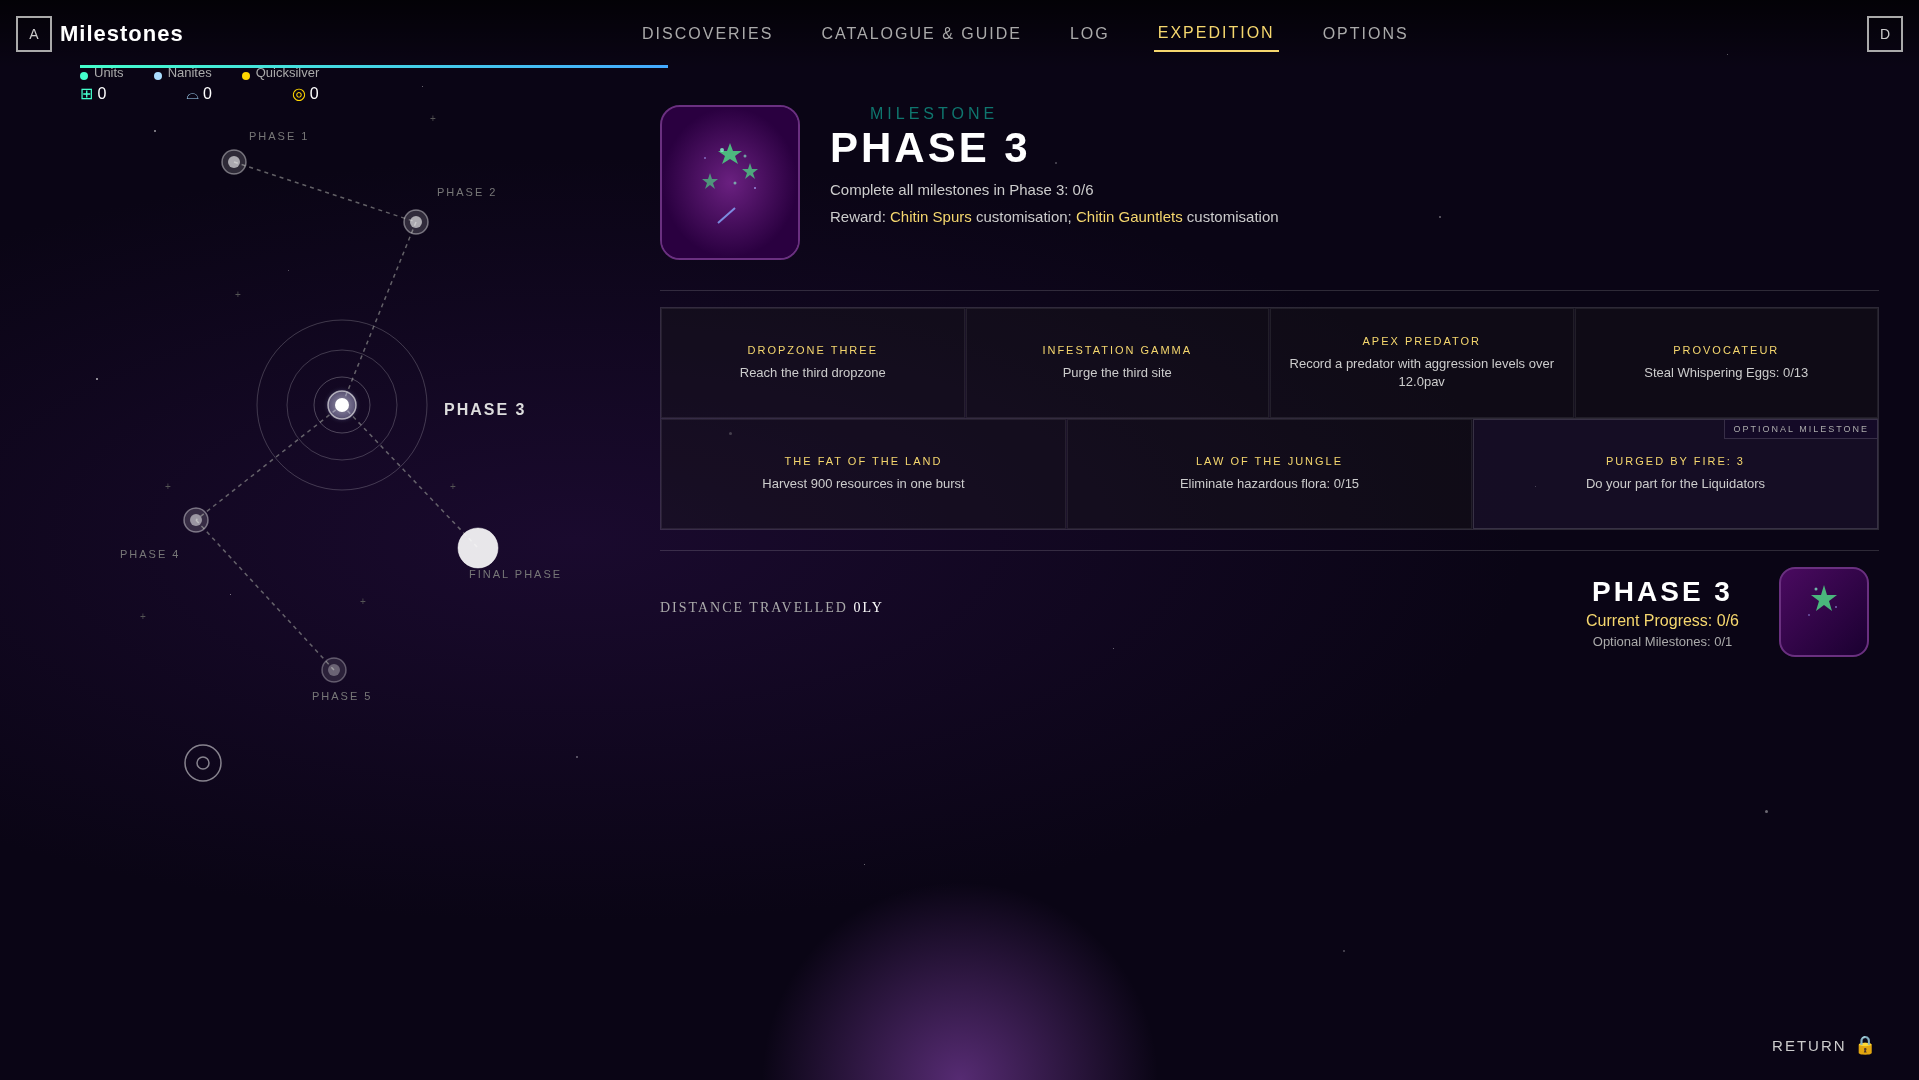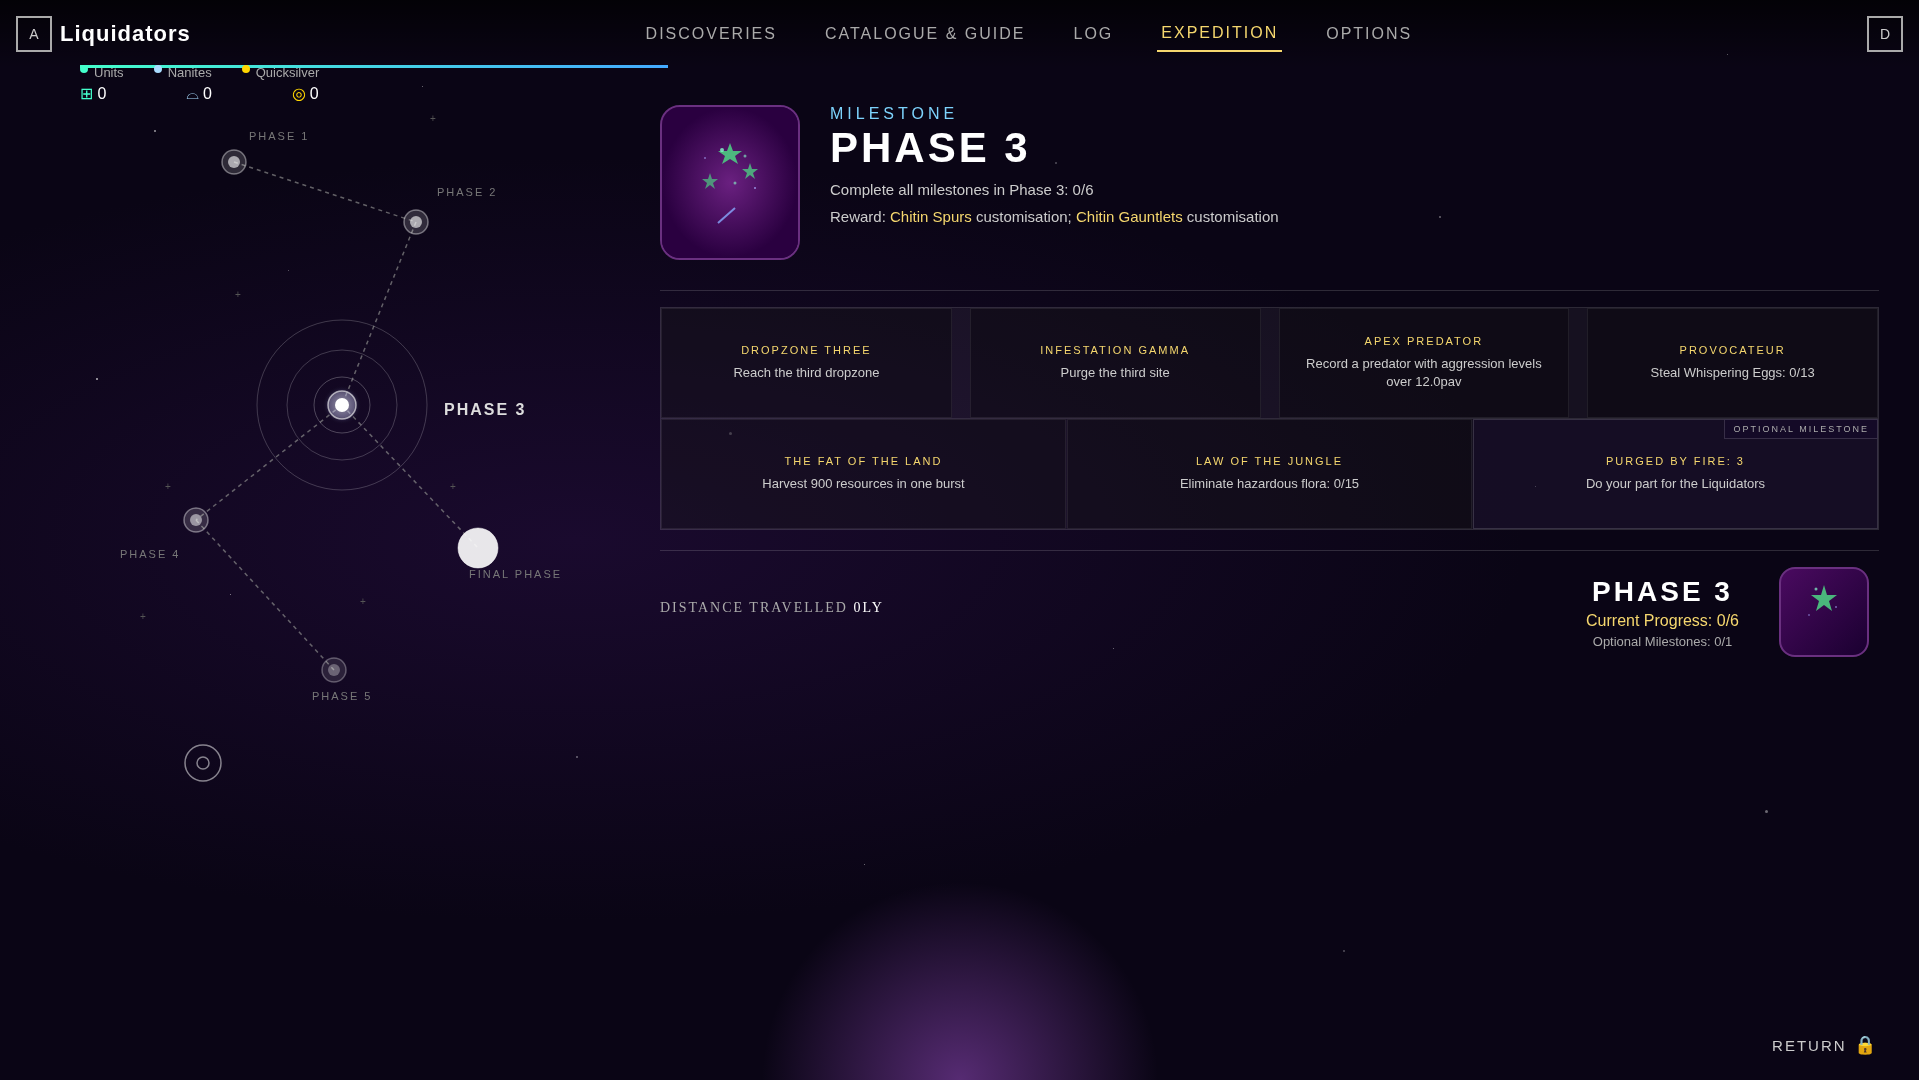--- a/index.html
+++ b/index.html
@@ -120,21 +120,21 @@
       top: 65px;
       left: 80px;
       display: flex;
       align-items: center;
       gap: 30px;
       z-index: 10;
     }
 
     .currency-item {
       display: flex;
-      align-items: flex-start;
+      align-items: flex-end;
       gap: 6px;
       font-size: 14px;
     }
 
     .currency-dot {
       width: 8px;
       height: 8px;
       border-radius: 50%;
     }
 
@@ -207,22 +207,23 @@
       background: radial-gradient(ellipse at center, #6a2080 0%, #2a0040 70%);
     }
 
     .milestone-info {
       flex: 1;
     }
 
     .milestone-word {
       font-size: 16px;
       letter-spacing: 4px;
-      color: #7dd3fc;
-      text-transform: uppercase;
+      color: #0f766e;
+      text-transform: uppercase;
+      margin-left: 40px;
     }
 
     .milestone-phase {
       font-size: 42px;
       font-weight: bold;
       letter-spacing: 3px;
       color: #fff;
       text-transform: uppercase;
       line-height: 1;
       margin: 4px 0 12px 0;
@@ -240,21 +241,21 @@
     }
 
     .reward-highlight {
       color: #f5d76e;
     }
 
     
     .milestones-grid {
       display: grid;
       grid-template-columns: repeat(4, 1fr);
-      gap: 18px;
+      gap: 1px;
       background: rgba(255,255,255,0.05);
       border: 1px solid rgba(255,255,255,0.1);
     }
 
     .milestone-cell {
       background: rgba(0,0,0,0.3);
       padding: 20px 16px;
       text-align: center;
       border: 1px solid rgba(255,255,255,0.08);
       min-height: 110px;
@@ -432,21 +433,21 @@
   <div class="star" style="width:2px;height:2px;top:88%;left:70%;opacity:0.3;"></div>
   <div class="star" style="width:1px;height:1px;top:5%;left:90%;opacity:0.5;"></div>
   <div class="star" style="width:3px;height:3px;top:75%;left:92%;opacity:0.4;"></div>
 </div>
 
 <div class="top-nav">
   <div class="nav-left">
     <div class="nav-btn-box">
       <span>A</span>
     </div>
-    <span class="player-name">Liquidators</span>
+    <span class="player-name">Milestones</span>
   </div>
 
   <div class="nav-tabs">
     <span class="nav-tab">DISCOVERIES</span>
     <span class="nav-tab">CATALOGUE &amp; GUIDE</span>
     <span class="nav-tab">LOG</span>
     <span class="nav-tab active">EXPEDITION</span>
     <span class="nav-tab">OPTIONS</span>
   </div>
 

